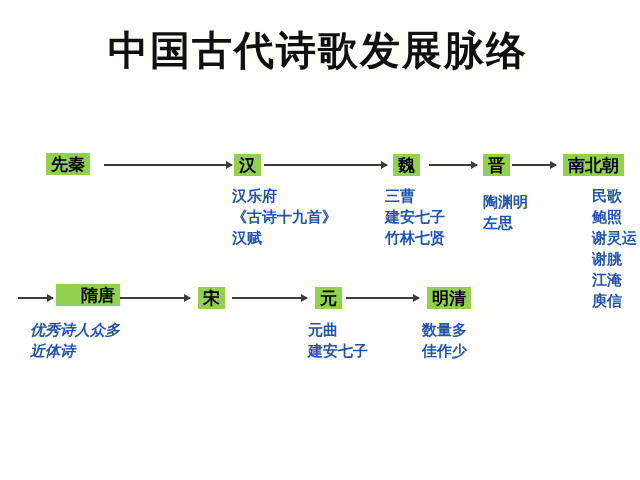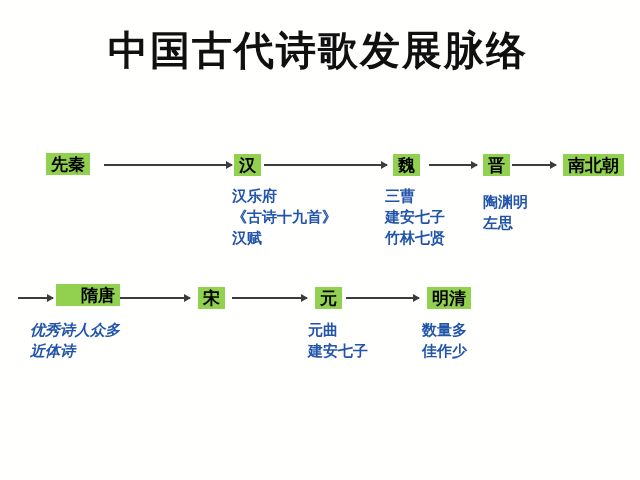--- a/index.html
+++ b/index.html
@@ -117,20 +117,28 @@
     <span class="line">竹林七贤</span>
   </div>
 
   <div class="era-node" style="left:483px; top:154px;">晋</div>
   <div class="detail-col" style="left:483px; top:192px;">
     <span class="line">陶渊明</span>
     <span class="line">左思</span>
   </div>
 
   <div class="era-node" style="left:563px; top:154px;">南北朝</div>
+  <div class="detail-col" style="left:592px; top:186px;">
+    <span class="line">民歌</span>
+    <span class="line">鲍照</span>
+    <span class="line">谢灵运</span>
+    <span class="line">谢朓</span>
+    <span class="line">江淹</span>
+    <span class="line">庾信</span>
+  </div>
 
   <div class="arrow" style="left:18px; top:297px; width:35px;"></div>
 
   <div class="arrow" style="left:116px; top:297px; width:74px;"></div>
 
   <div class="arrow" style="left:232px; top:297px; width:75px;"></div>
 
   <div class="arrow" style="left:346px; top:297px; width:73px;"></div>
 
   <div class="era-node" style="left:56px; top:284px;padding-left:25px;">隋唐</div>

